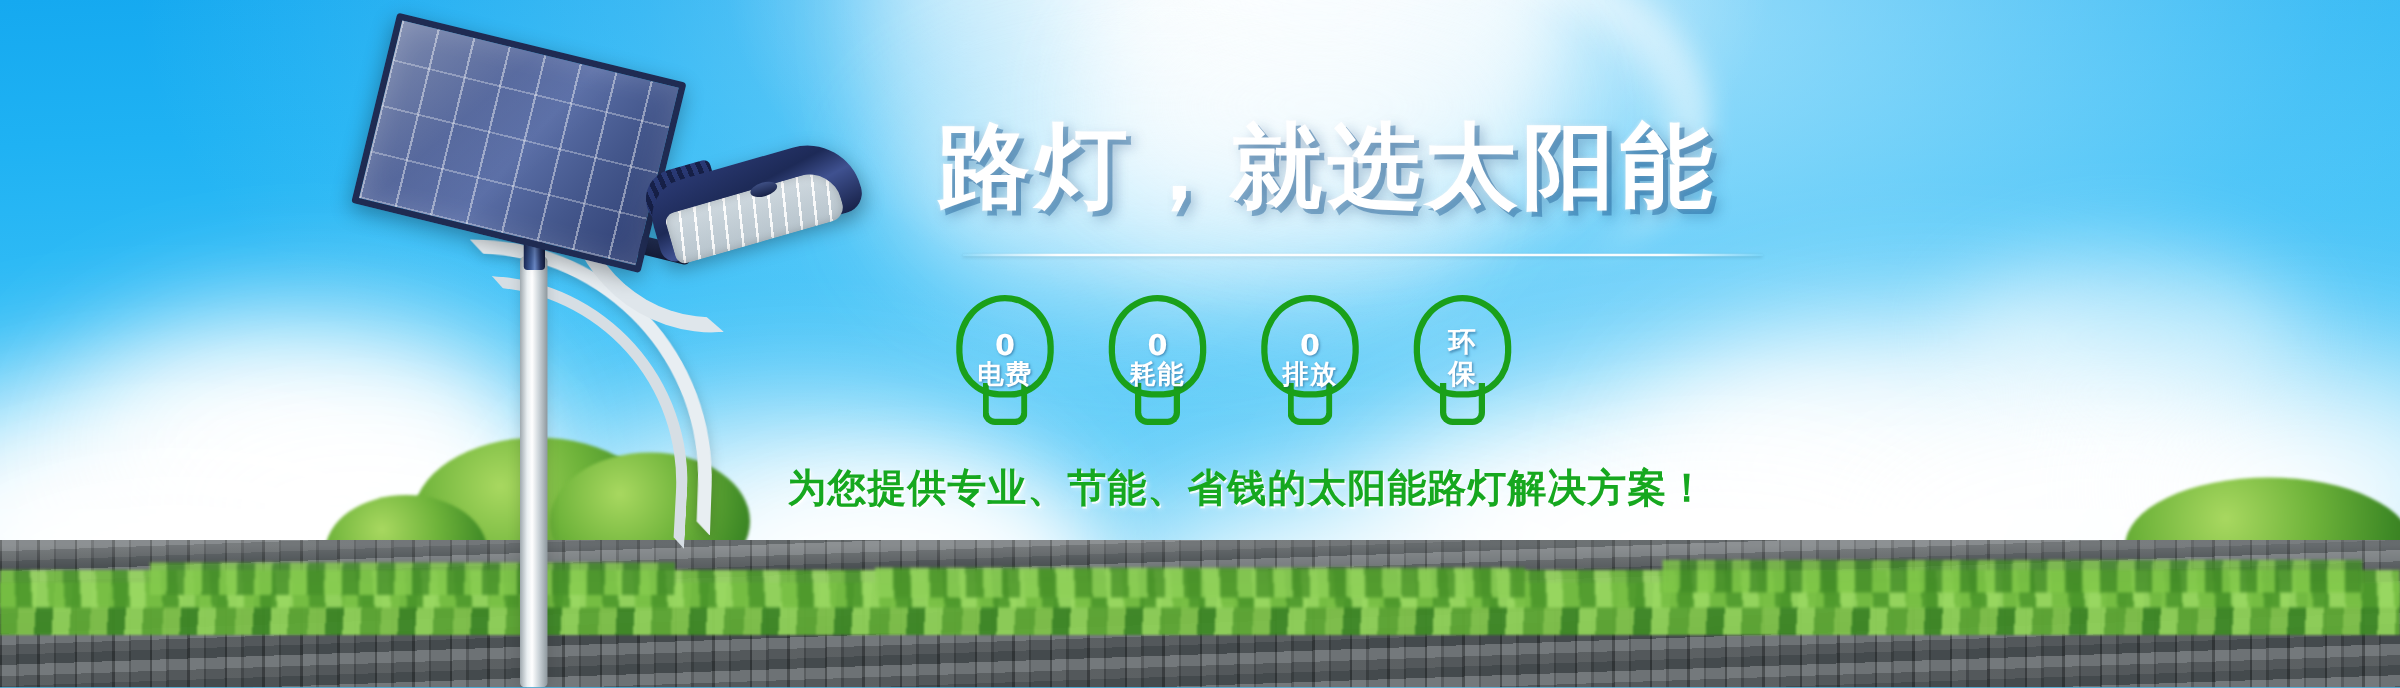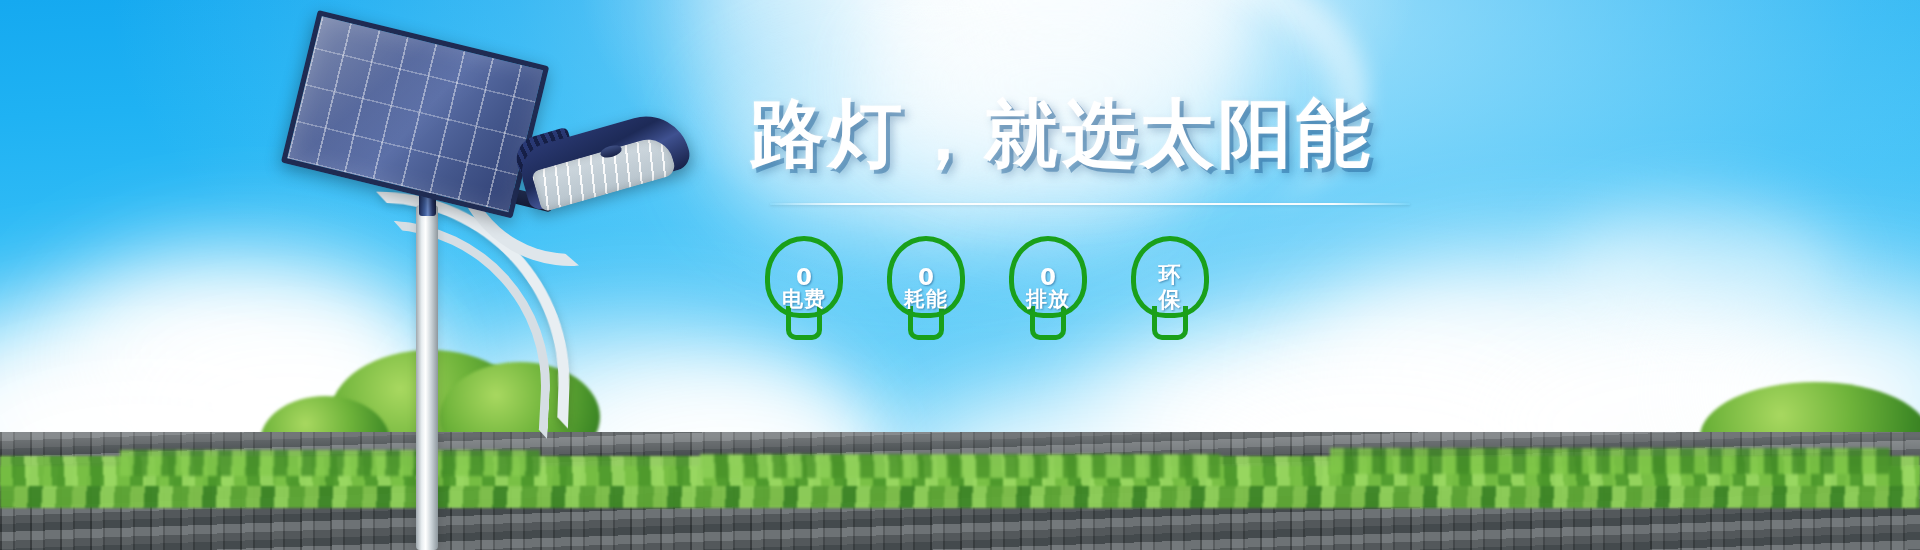--- a/index.html
+++ b/index.html
@@ -327,15 +327,16 @@
         <div class="badge-text">
           <span class="badge-word big" style="display:block; line-height:1.12;">
               <span style="display: block;">环</span>
               <span style="display: block;">保</span>
             </span>
         </div>
       </div>
 
     </div>
 
+    <div class="subtitle">为您提供专业、节能、省钱的太阳能路灯解决方案！</div>
   </div>
 
 </div>
 
 </body></html>

